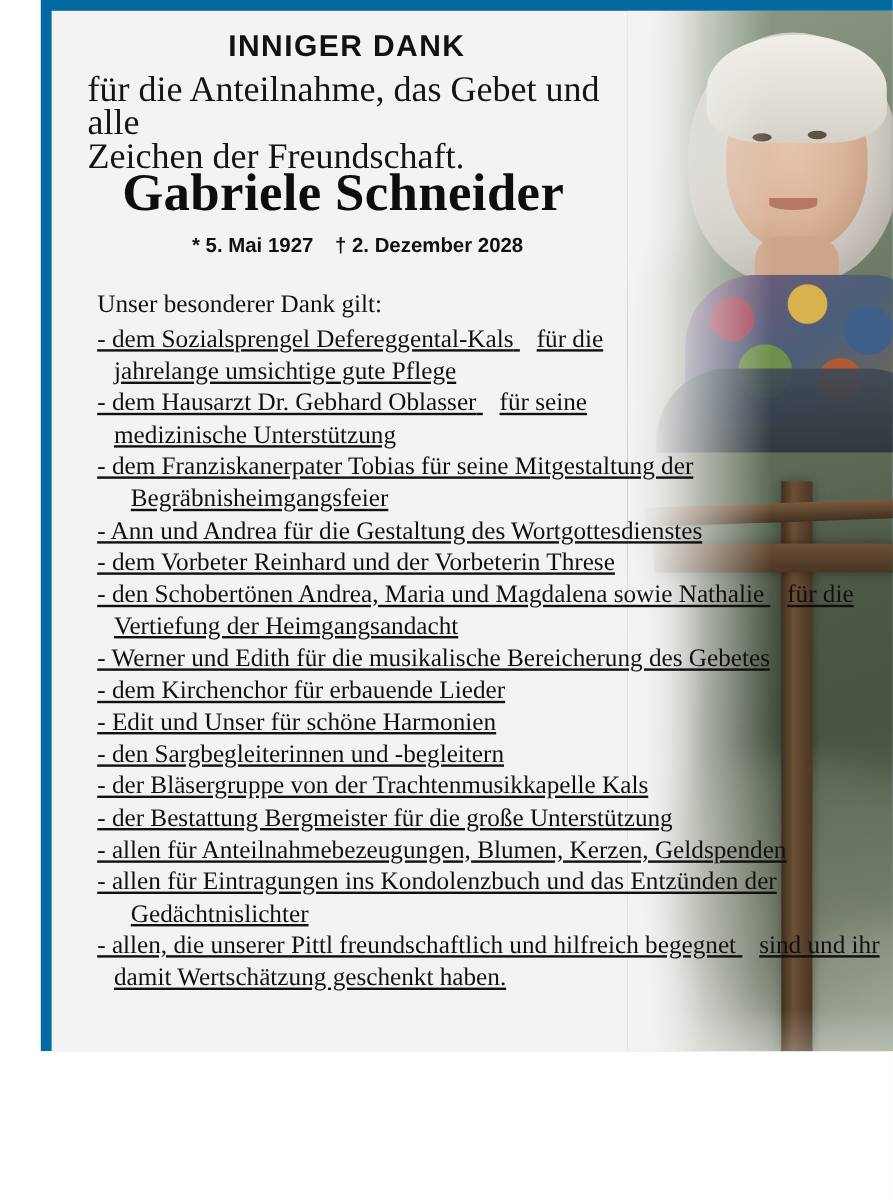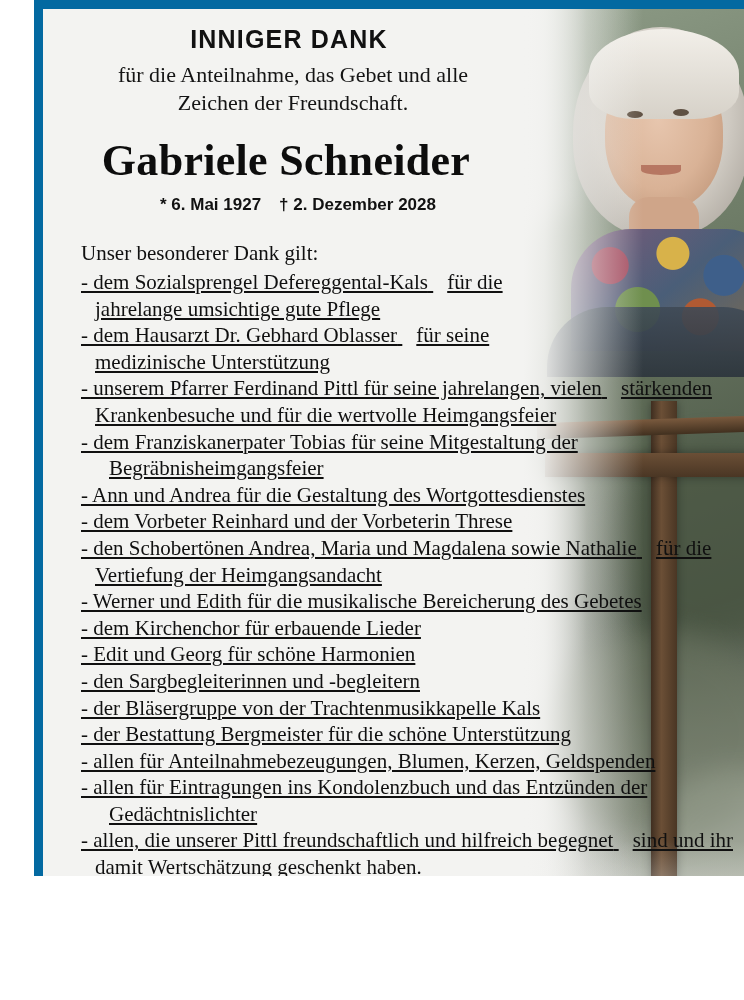--- a/index.html
+++ b/index.html
@@ -188,22 +188,21 @@
     font-weight: bold;
     font-size: 25px;
     letter-spacing: 1.2px;
     color: #111;
   }
   .sub {
     position: absolute;
     left: 30px;
     top: 52px;
     width: 440px;
-    text-align: center;
-    font-size: 22px;
+    font-size: 30px;
     line-height: 28px;
     color: #141414;
   }
   .name {
     position: absolute;
     left: 8px;
     top: 126px;
     width: 470px;
     text-align: center;
     font-size: 44px;
@@ -319,69 +318,65 @@
       <div class="headline">INNIGER DANK</div>
 
       <div class="sub">
         <div>für die Anteilnahme, das Gebet und alle</div>
         <div>Zeichen der Freundschaft.</div>
       </div>
 
       <div class="name">Gabriele Schneider</div>
 
       <div class="dates">
-        <span>* 6. Mai 1927</span><span class="gap"></span><span>† 2. Dezember 2028</span>
+        <span>* 5. Mai 1927</span><span class="gap"></span><span>† 2. Dezember 2028</span>
       </div>
 
       <div class="thanks-intro">Unser besonderer Dank gilt:</div>
 
       <div class="list">
         <div class="item narrow">
           <span>- dem Sozialsprengel Defereggental-Kals</span>
           <span class="l2">für die jahrelange umsichtige gute Pflege</span>
         </div>
         <div class="item narrow">
           <span>- dem Hausarzt Dr. Gebhard Oblasser</span>
           <span class="l2">für seine medizinische Unterstützung</span>
         </div>
         <div class="item">
-          <span>- unserem Pfarrer Ferdinand Pittl für seine jahrelangen, vielen</span>
-          <span class="l2">stärkenden Krankenbesuche und für die wertvolle Heimgangsfeier</span>
-        </div>
-        <div class="item">
           <span>- dem Franziskanerpater Tobias für seine Mitgestaltung der</span>
           <span class="l2">Begräbnisheimgangsfeier</span>
         </div>
         <div class="item">
           <span>- Ann und Andrea für die Gestaltung des Wortgottesdienstes</span>
         </div>
         <div class="item">
           <span>- dem Vorbeter Reinhard und der Vorbeterin Threse</span>
         </div>
         <div class="item">
           <span>- den Schobertönen Andrea, Maria und Magdalena sowie Nathalie</span>
           <span class="l2">für die Vertiefung der Heimgangsandacht</span>
         </div>
         <div class="item">
           <span>- Werner und Edith für die musikalische Bereicherung des Gebetes</span>
         </div>
         <div class="item">
           <span>- dem Kirchenchor für erbauende Lieder</span>
         </div>
         <div class="item">
-          <span>- Edit und Georg für schöne Harmonien</span>
+          <span>- Edit und Unser für schöne Harmonien</span>
         </div>
         <div class="item">
           <span>- den Sargbegleiterinnen und -begleitern</span>
         </div>
         <div class="item">
           <span>- der Bläsergruppe von der Trachtenmusikkapelle Kals</span>
         </div>
         <div class="item">
-          <span>- der Bestattung Bergmeister für die schöne Unterstützung</span>
+          <span>- der Bestattung Bergmeister für die große Unterstützung</span>
         </div>
         <div class="item">
           <span>- allen für Anteilnahmebezeugungen, Blumen, Kerzen, Geldspenden</span>
         </div>
         <div class="item">
           <span>- allen für Eintragungen ins Kondolenzbuch und das Entzünden der</span>
           <span class="l2">Gedächtnislichter</span>
         </div>
         <div class="item">
           <span>- allen, die unserer Pittl freundschaftlich und hilfreich begegnet</span>

